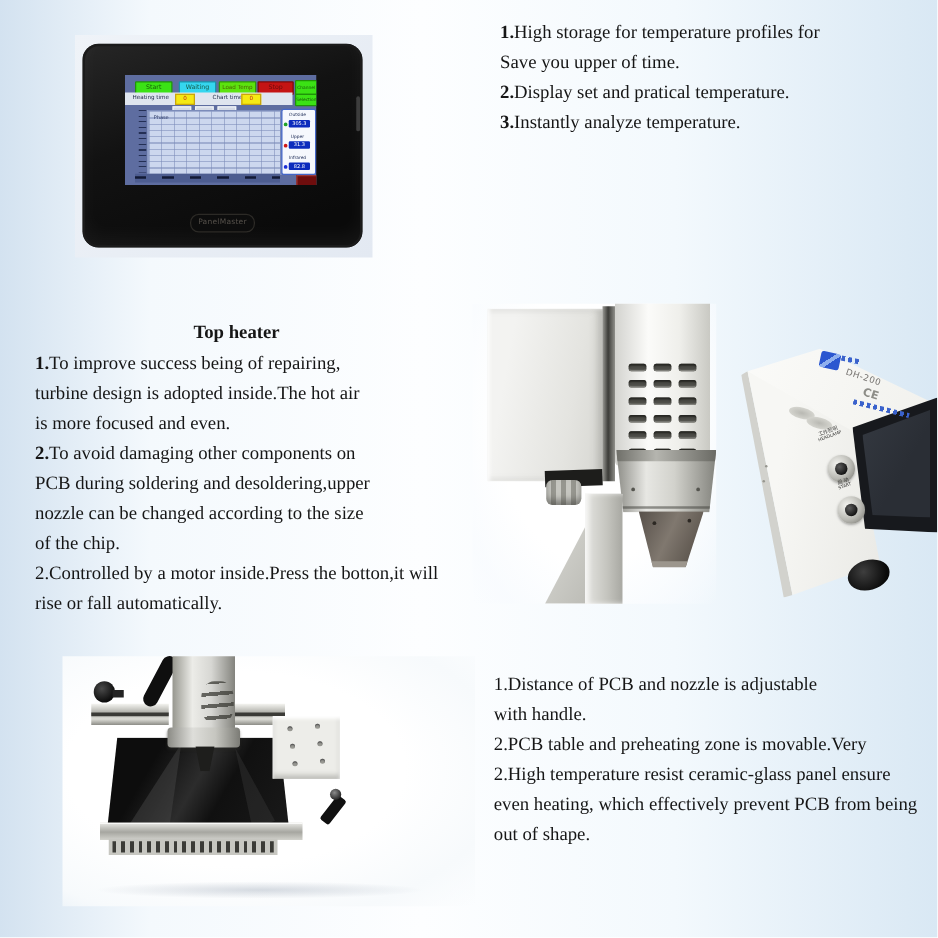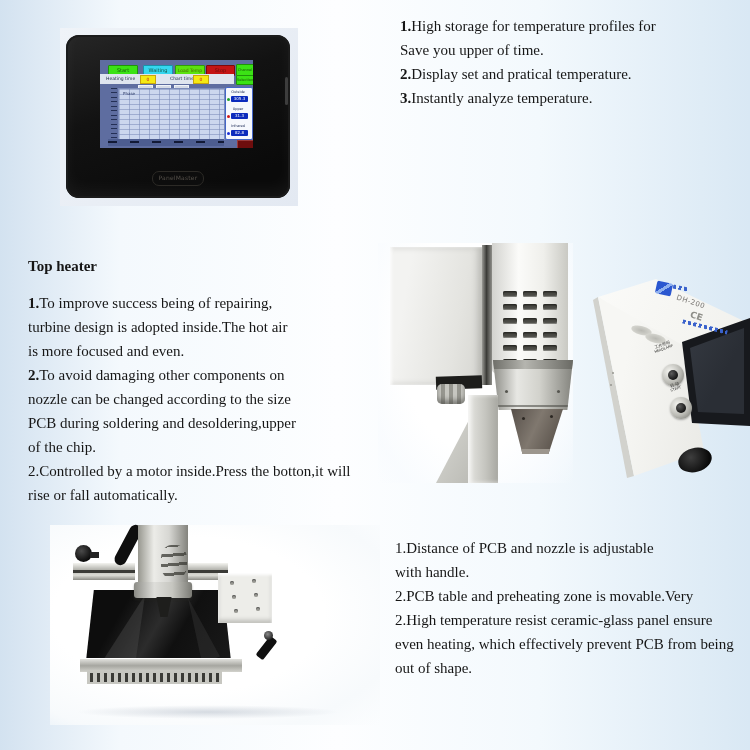--- a/index.html
+++ b/index.html
@@ -9,21 +9,21 @@
     font-family:"Liberation Serif","DejaVu Serif",serif;}
   .abs{position:absolute;}
   
   .txt{position:absolute;color:#161616;font-size:15px;}
   .txt h3{margin:0;font-size:15px;line-height:24px;font-weight:bold;white-space:nowrap;}
   .txt .ln{margin:0;height:24px;line-height:24px;white-space:nowrap;}
   .txt .ln b{font-weight:bold;}
   .sec-hd{left:400px;top:14px;}
   .sec-hd h3{margin-bottom:8px;}
   .sec-th{left:28px;top:254px;}
-  .sec-th h3{margin-bottom:13px;}
+  .sec-th h3{margin-bottom:1px;text-align:center;}
   .sec-bt{left:395px;top:536px;}
   
   .photo-touch{left:60px;top:28px;width:238px;height:178px;
     background:linear-gradient(135deg,#eff3f8,#e3e9f2);}
   .monitor{position:absolute;left:6px;top:7px;width:224px;height:163px;border-radius:13px;
     background:linear-gradient(160deg,#262626,#121212 40%,#0a0a0a 85%);
     box-shadow:inset 0 0 0 2px #1b1b1b, inset 0 -8px 16px rgba(255,255,255,.05);}
   .bezel-slots{position:absolute;right:2px;top:42px;width:3px;height:28px;background:#3d3d3d;border-radius:2px;}
   .badge{position:absolute;left:50%;top:136px;transform:translateX(-50%);width:50px;height:13px;
     background:#0d0d0d;border:1px solid #2c2a26;border-radius:7px;
@@ -253,22 +253,22 @@
     <p class="ln"><b>2.</b><span>Display set and pratical temperature.</span></p>
     <p class="ln"><b>3.</b><span>Instantly analyze temperature.</span></p>
   </section>
 
   <section class="txt sec-th">
     <h3>Top heater</h3>
     <p class="ln"><b>1.</b><span>To improve success being of repairing,</span></p>
     <p class="ln"><b></b><span>turbine design is adopted inside.The hot air</span></p>
     <p class="ln"><b></b><span>is more focused and even.</span></p>
     <p class="ln"><b>2.</b><span>To avoid damaging other components on</span></p>
+    <p class="ln"><b></b><span>PCB during soldering and desoldering,upper</span></p>
     <p class="ln"><b></b><span>nozzle can be changed according to the size</span></p>
-    <p class="ln"><b></b><span>PCB during soldering and desoldering,upper</span></p>
     <p class="ln"><b></b><span>of the chip.</span></p>
     <p class="ln"><b></b><span>2.Controlled by a motor inside.Press the botton,it will</span></p>
     <p class="ln"><b></b><span>rise or fall automatically.</span></p>
   </section>
 
   <div class="abs photo-heater">
     <div class="ht-panel"></div>
     <div class="ht-seam"></div>
     <div class="ht-column">
       <div class="ht-vents">

